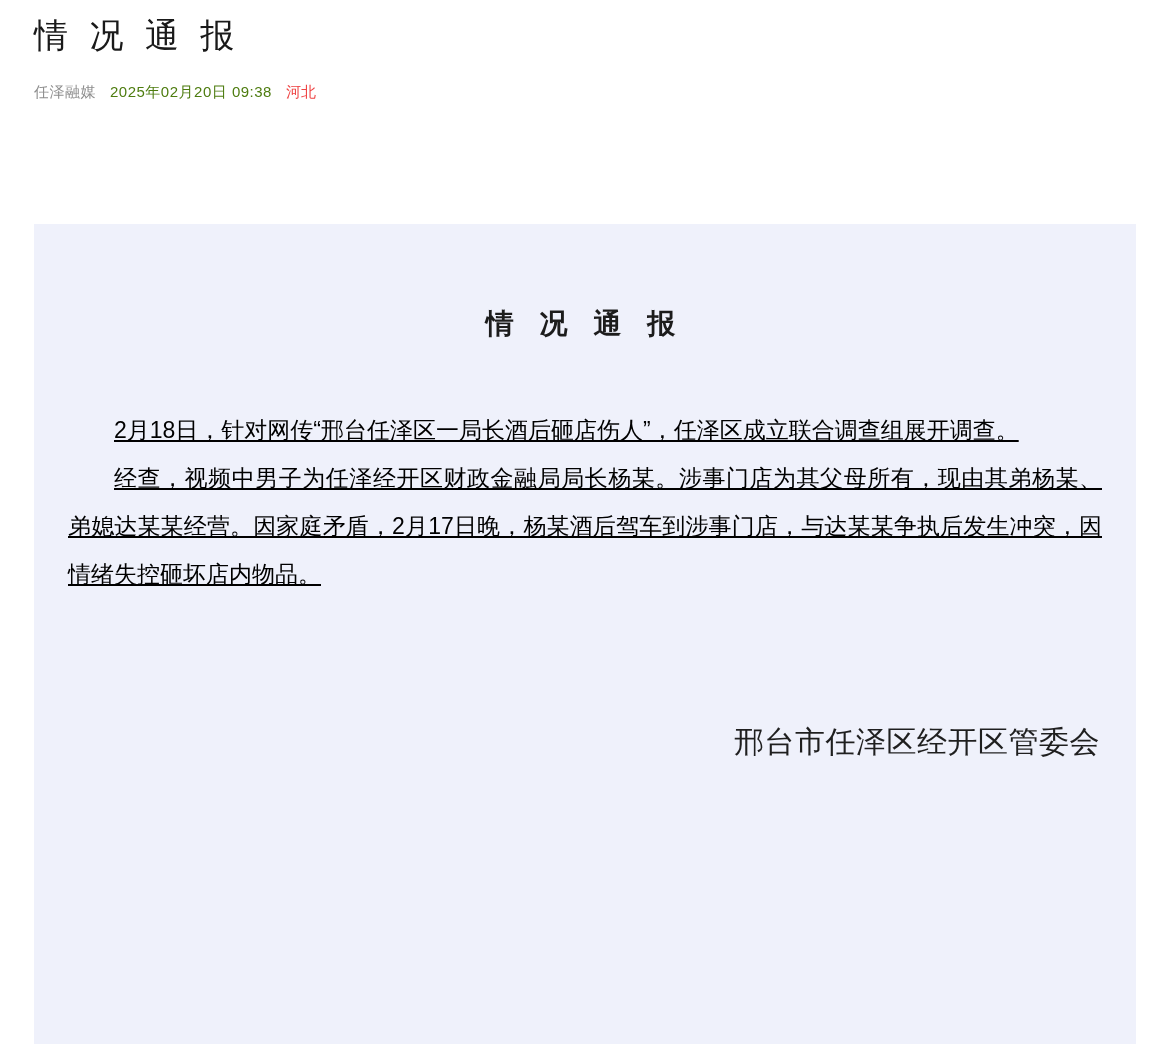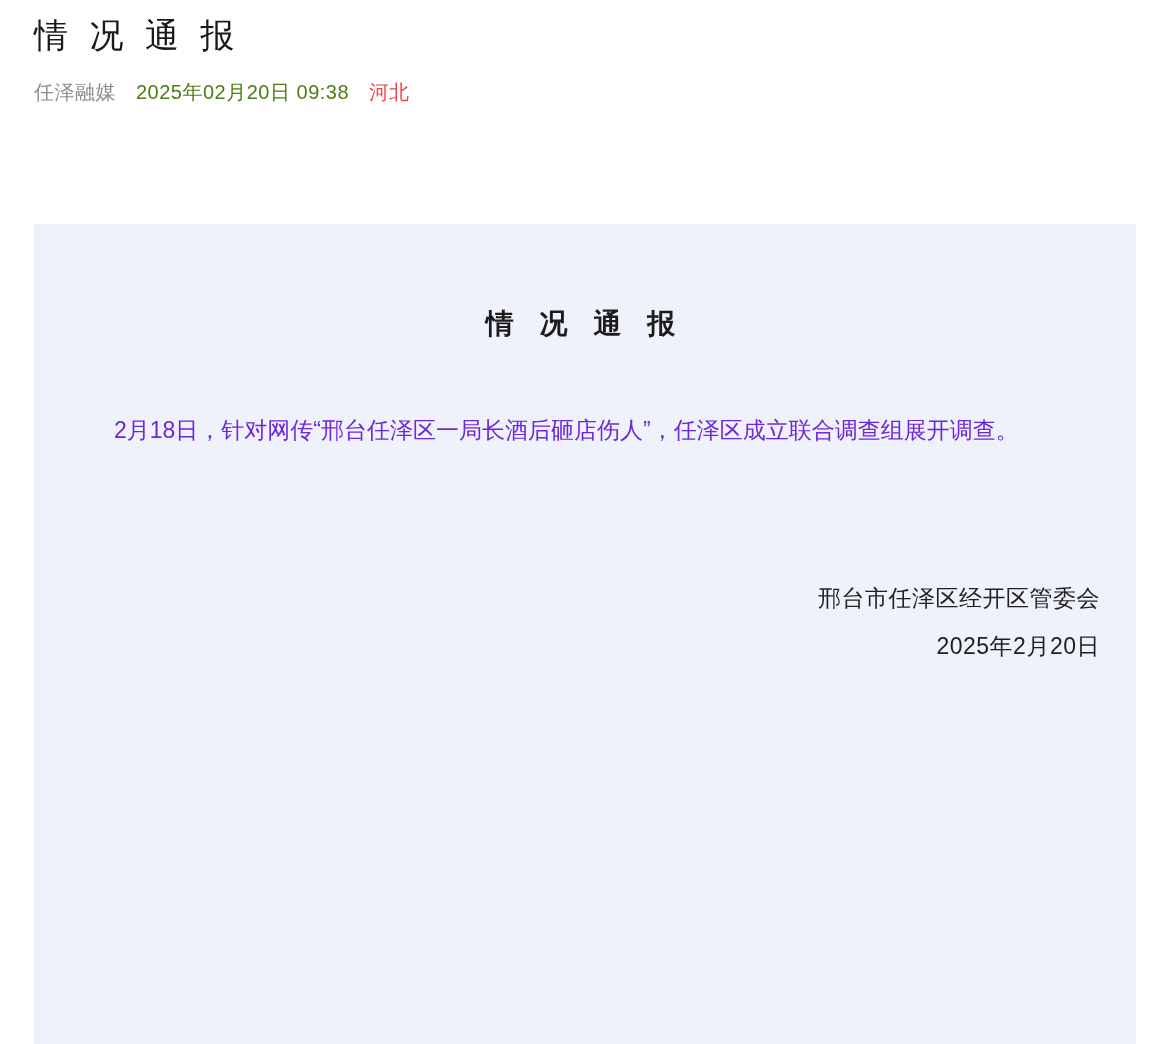--- a/index.html
+++ b/index.html
@@ -27,22 +27,22 @@
     font-weight: 400;
     color: #1a1a1a;
     letter-spacing: 6px;
     margin: 6px 0 0 0;
     padding-top: 6px;
   }
   .meta-row {
     margin-top: 22px;
     display: flex;
     align-items: center;
-    gap: 20px;
-    font-size: 20px;
+    gap: 14px;
+    font-size: 15px;
     color: #9a9a9a;
     line-height: 24px;
   }
   .meta-source {
     color: #8d8d8d;
     letter-spacing: 0.5px;
   }
   .meta-date {
     color: #4d7c0f;
     letter-spacing: 0.5px;
@@ -66,32 +66,33 @@
     font-weight: 700;
     color: #1c1c1c;
     letter-spacing: 9px;
     margin: 24px 0 0 0;
     line-height: 40px;
   }
   .notice-body {
     margin-top: 62px;
     font-size: 23px;
     line-height: 48px;
-    color: #6d28d9;
+    color: #000000;
     text-align: justify;
     padding: 0 10px;
+    text-decoration: underline;
   }
   .notice-body p {
     margin: 0;
     text-indent: 2em;
   }
   .signature {
     margin-top: 120px;
     text-align: right;
-    font-size: 23px;
+    font-size: 30px;
     line-height: 48px;
     color: #1f1f1f;
     padding-right: 12px;
   }
   .signature div {
     letter-spacing: 0.5px;
   }
 </style>
 </head>
 <body>
@@ -105,21 +106,21 @@
     <span class="meta-date">2025年02月20日 09:38</span>
     <span class="meta-location">河北</span>
   </div>
 
   <div class="notice-card">
 
     <div class="notice-title">情 况 通 报</div>
 
     <div class="notice-body">
       <p>2月18日，针对网传“邢台任泽区一局长酒后砸店伤人”，任泽区成立联合调查组展开调查。</p>
+      <p>经查，视频中男子为任泽经开区财政金融局局长杨某。涉事门店为其父母所有，现由其弟杨某、弟媳达某某经营。因家庭矛盾，2月17日晚，杨某酒后驾车到涉事门店，与达某某争执后发生冲突，因情绪失控砸坏店内物品。</p>
     </div>
 
     <div class="signature">
       <div>邢台市任泽区经开区管委会</div>
-      <div>2025年2月20日</div>
     </div>
 
   </div>
 </div>
 
 </body></html>

